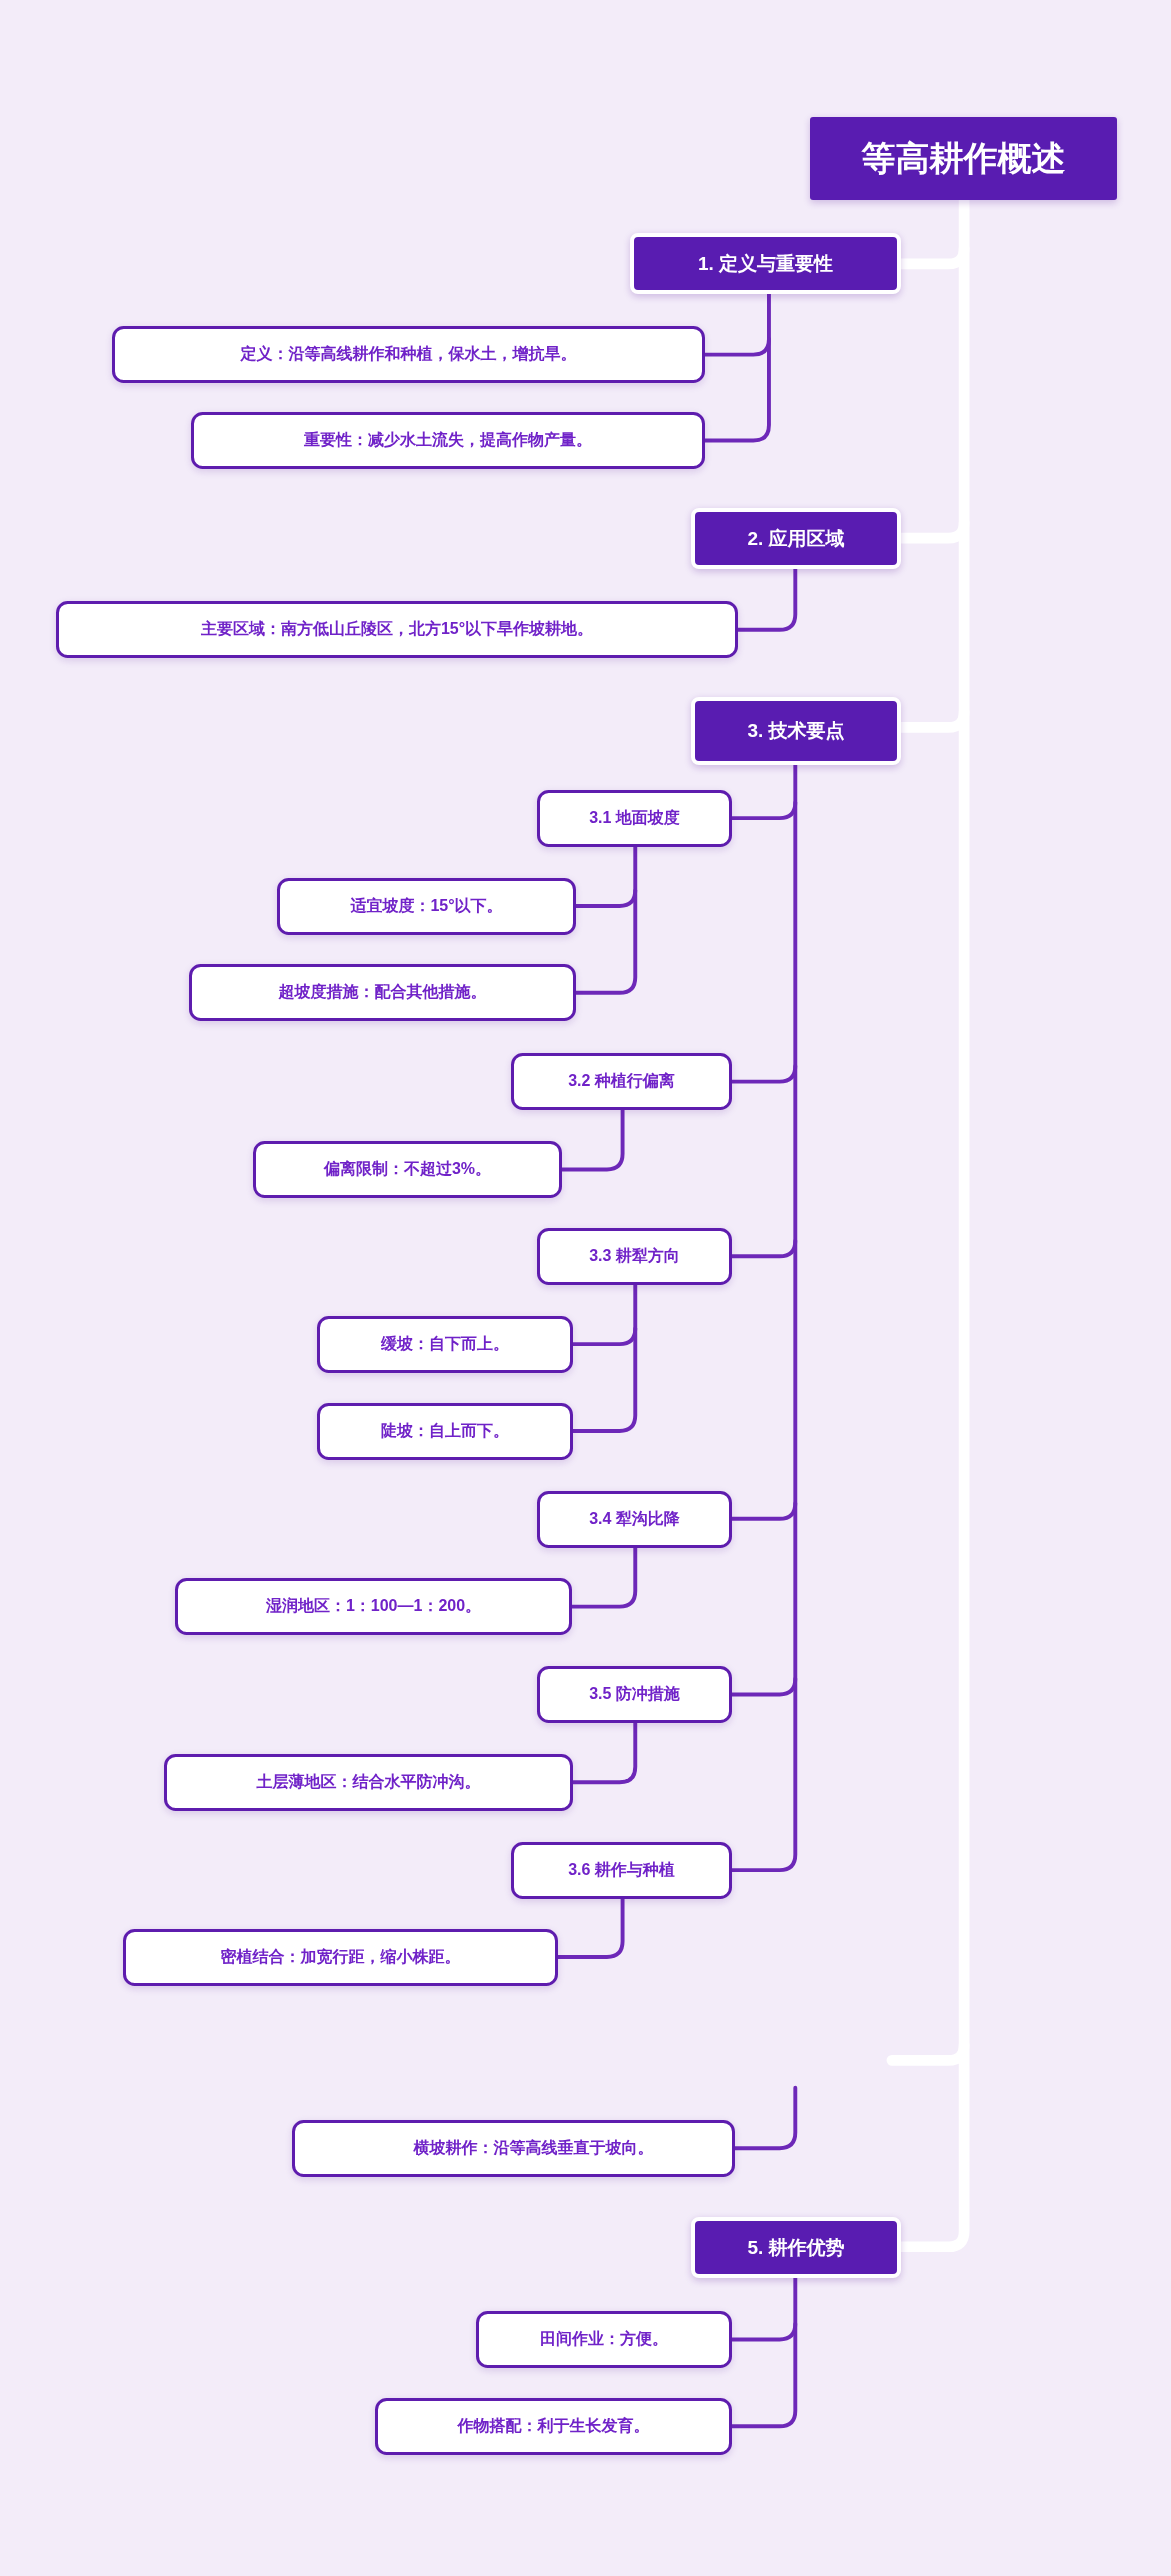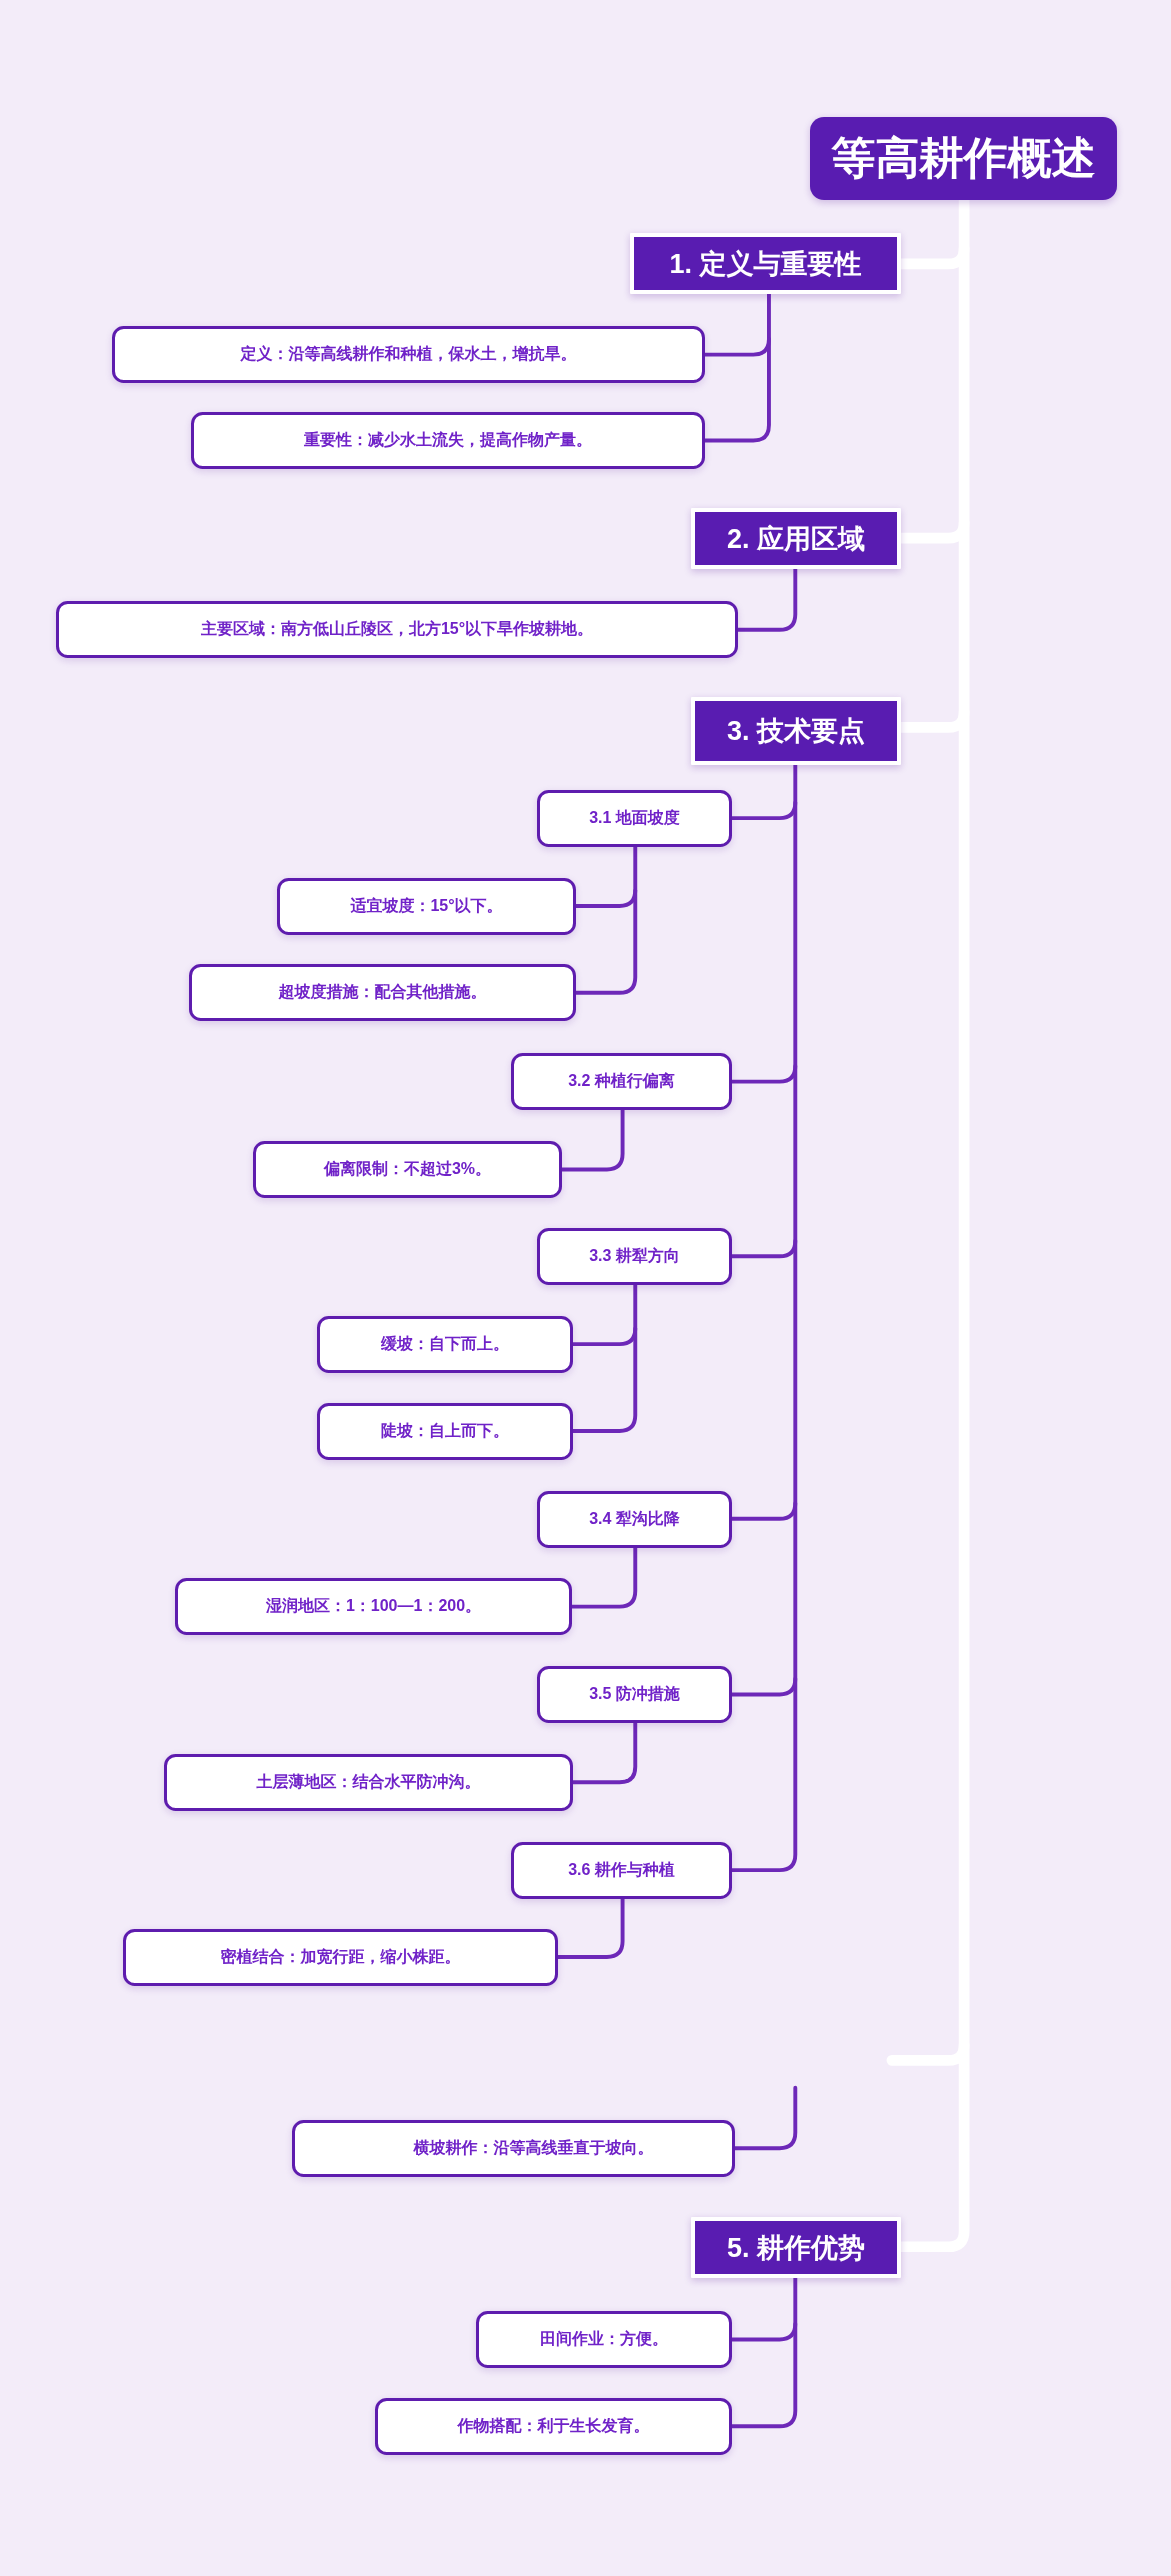--- a/index.html
+++ b/index.html
@@ -13,24 +13,24 @@
   }
   *{margin:0;padding:0;box-sizing:border-box;}
   html,body{width:1171px;background:var(--bg);}
   body{font-family:"Liberation Sans","DejaVu Sans",sans-serif;}
   .canvas{position:relative;width:1171px;height:2576px;background:var(--bg);overflow:hidden;}
   svg.wires{position:absolute;left:0;top:0;}
   .wire-white{fill:none;stroke:var(--wire-white);stroke-width:11;stroke-linecap:round;}
   .wire-purple{fill:none;stroke:var(--wire-purple);stroke-width:4;stroke-linecap:round;}
   .node{position:absolute;display:flex;align-items:center;justify-content:center;
         white-space:nowrap;font-weight:bold;}
-  .root{background:var(--node-fill);color:var(--node-text);border-radius:14px;
-        font-size:44px;box-shadow:0 2.9px 7.8px rgba(80,20,150,0.22);}
+  .root{background:var(--node-fill);color:var(--node-text);border-radius:3px;
+        font-size:34px;box-shadow:0 2.9px 7.8px rgba(80,20,150,0.22);}
   .branch{background:var(--node-fill);color:var(--node-text);border:4.9px solid #ffffff;
-        border-radius:1px;font-size:27px;box-shadow:0 2.9px 7.8px rgba(80,20,150,0.22);}
+        border-radius:8px;font-size:19px;box-shadow:0 2.9px 7.8px rgba(80,20,150,0.22);}
   .leaf{background:#ffffff;color:var(--leaf-text);border:3.9px solid var(--outline);
         border-radius:11.7px;font-size:16px;box-shadow:0 2.9px 7.8px rgba(80,20,150,0.15);}
 </style>
 </head>
 <body>
 
 <div class="canvas">
 
   <svg class="wires" width="1171" height="2576" viewBox="0 0 1200 2639">
 

